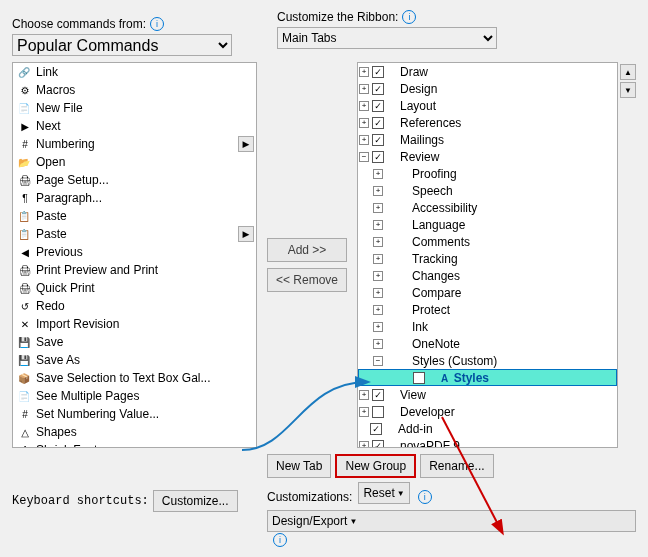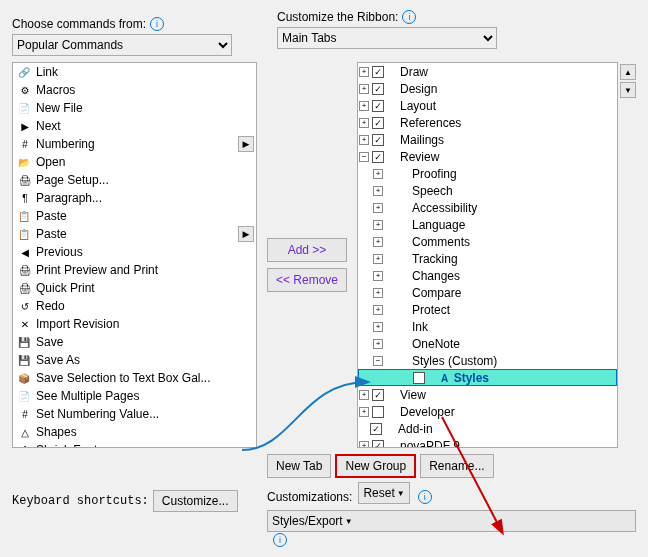--- a/index.html
+++ b/index.html
@@ -108,21 +108,21 @@
     .mid-btn {
       width: 80px;
       height: 24px;
       border: 1px solid #aaa;
       background: #e8e8e8;
       font-size: 12px;
       cursor: pointer;
       display: flex;
       align-items: center;
       justify-content: center;
-      color: #6d28d9;
+      color: #404040;
     }
     .right-list-container {
       border: 1px solid #aaa;
       background: #fff;
       flex: 1;
       overflow-y: auto;
       overflow-x: hidden;
     }
     .right-panel-wrapper {
       display: flex;
@@ -266,21 +266,21 @@
 
 <div class="container">
 
   <div class="top-row">
     <div style="width:245px;margin-top:7px;">
       <div class="panel-label">
         <span>Choose commands from:</span>
         <span class="info-icon">i</span>
       </div>
       <div style="margin-top:3px;">
-        <select style="width:220px;height:22px;font-size:12px;border:1px solid #aaa;">
+        <select style="width:220px;height:22px;font-size:16px;border:1px solid #aaa;">
           <option>Popular Commands</option>
         </select>
       </div>
     </div>
     <div style="flex:1;">
       <div class="panel-label">
         <span>Customize the Ribbon:</span>
         <span class="info-icon">i</span>
       </div>
       <div style="margin-top:3px;">
@@ -555,20 +555,20 @@
       <div class="customizations-row">
         <span class="customizations-label">Customizations:</span>
         <div class="reset-dropdown">
           <span>Reset</span>
           <span style="font-size:8px;">▼</span>
         </div>
         <span class="info-icon" style="margin-left:2px;">i</span>
       </div>
       <div style="margin-top:2px;">
         <div class="reset-dropdown">
-          <span>Styles/Export</span>
+          <span>Design/Export</span>
           <span style="font-size:8px;">▼</span>
         </div>
         <span class="info-icon" style="margin-left:6px;">i</span>
       </div>
     </div>
   </div>
 </div>
 
 </body></html>

